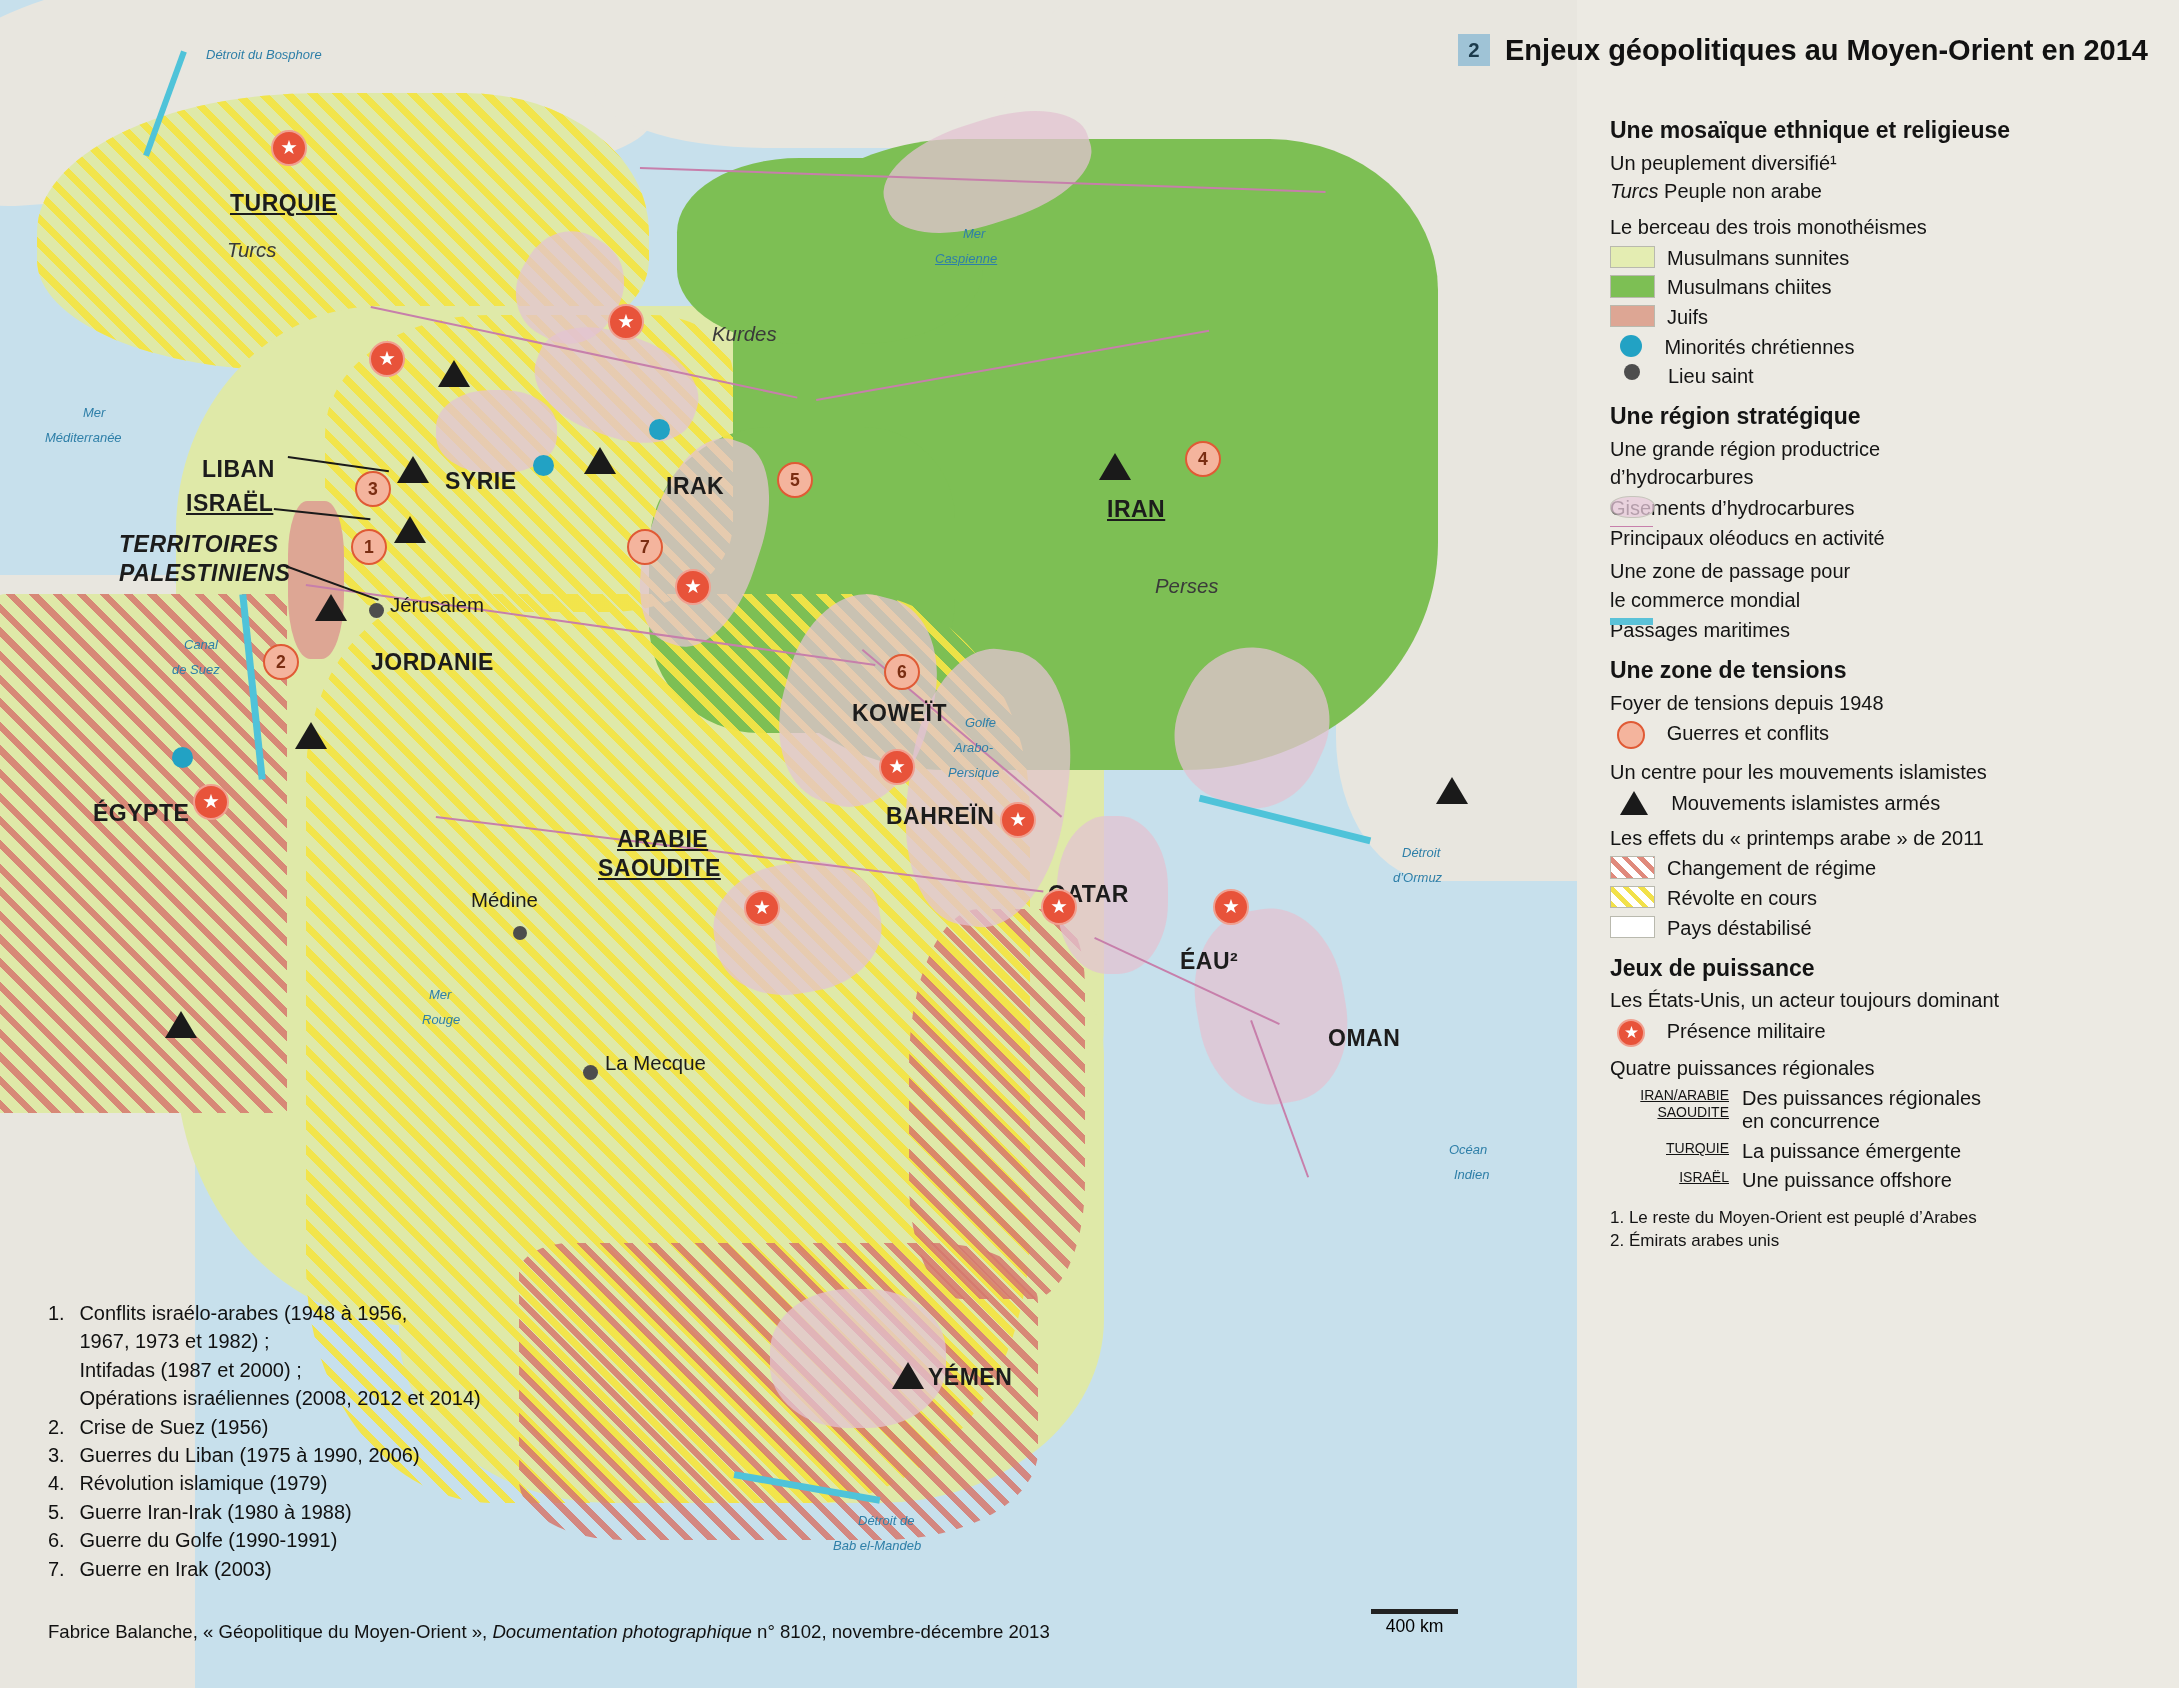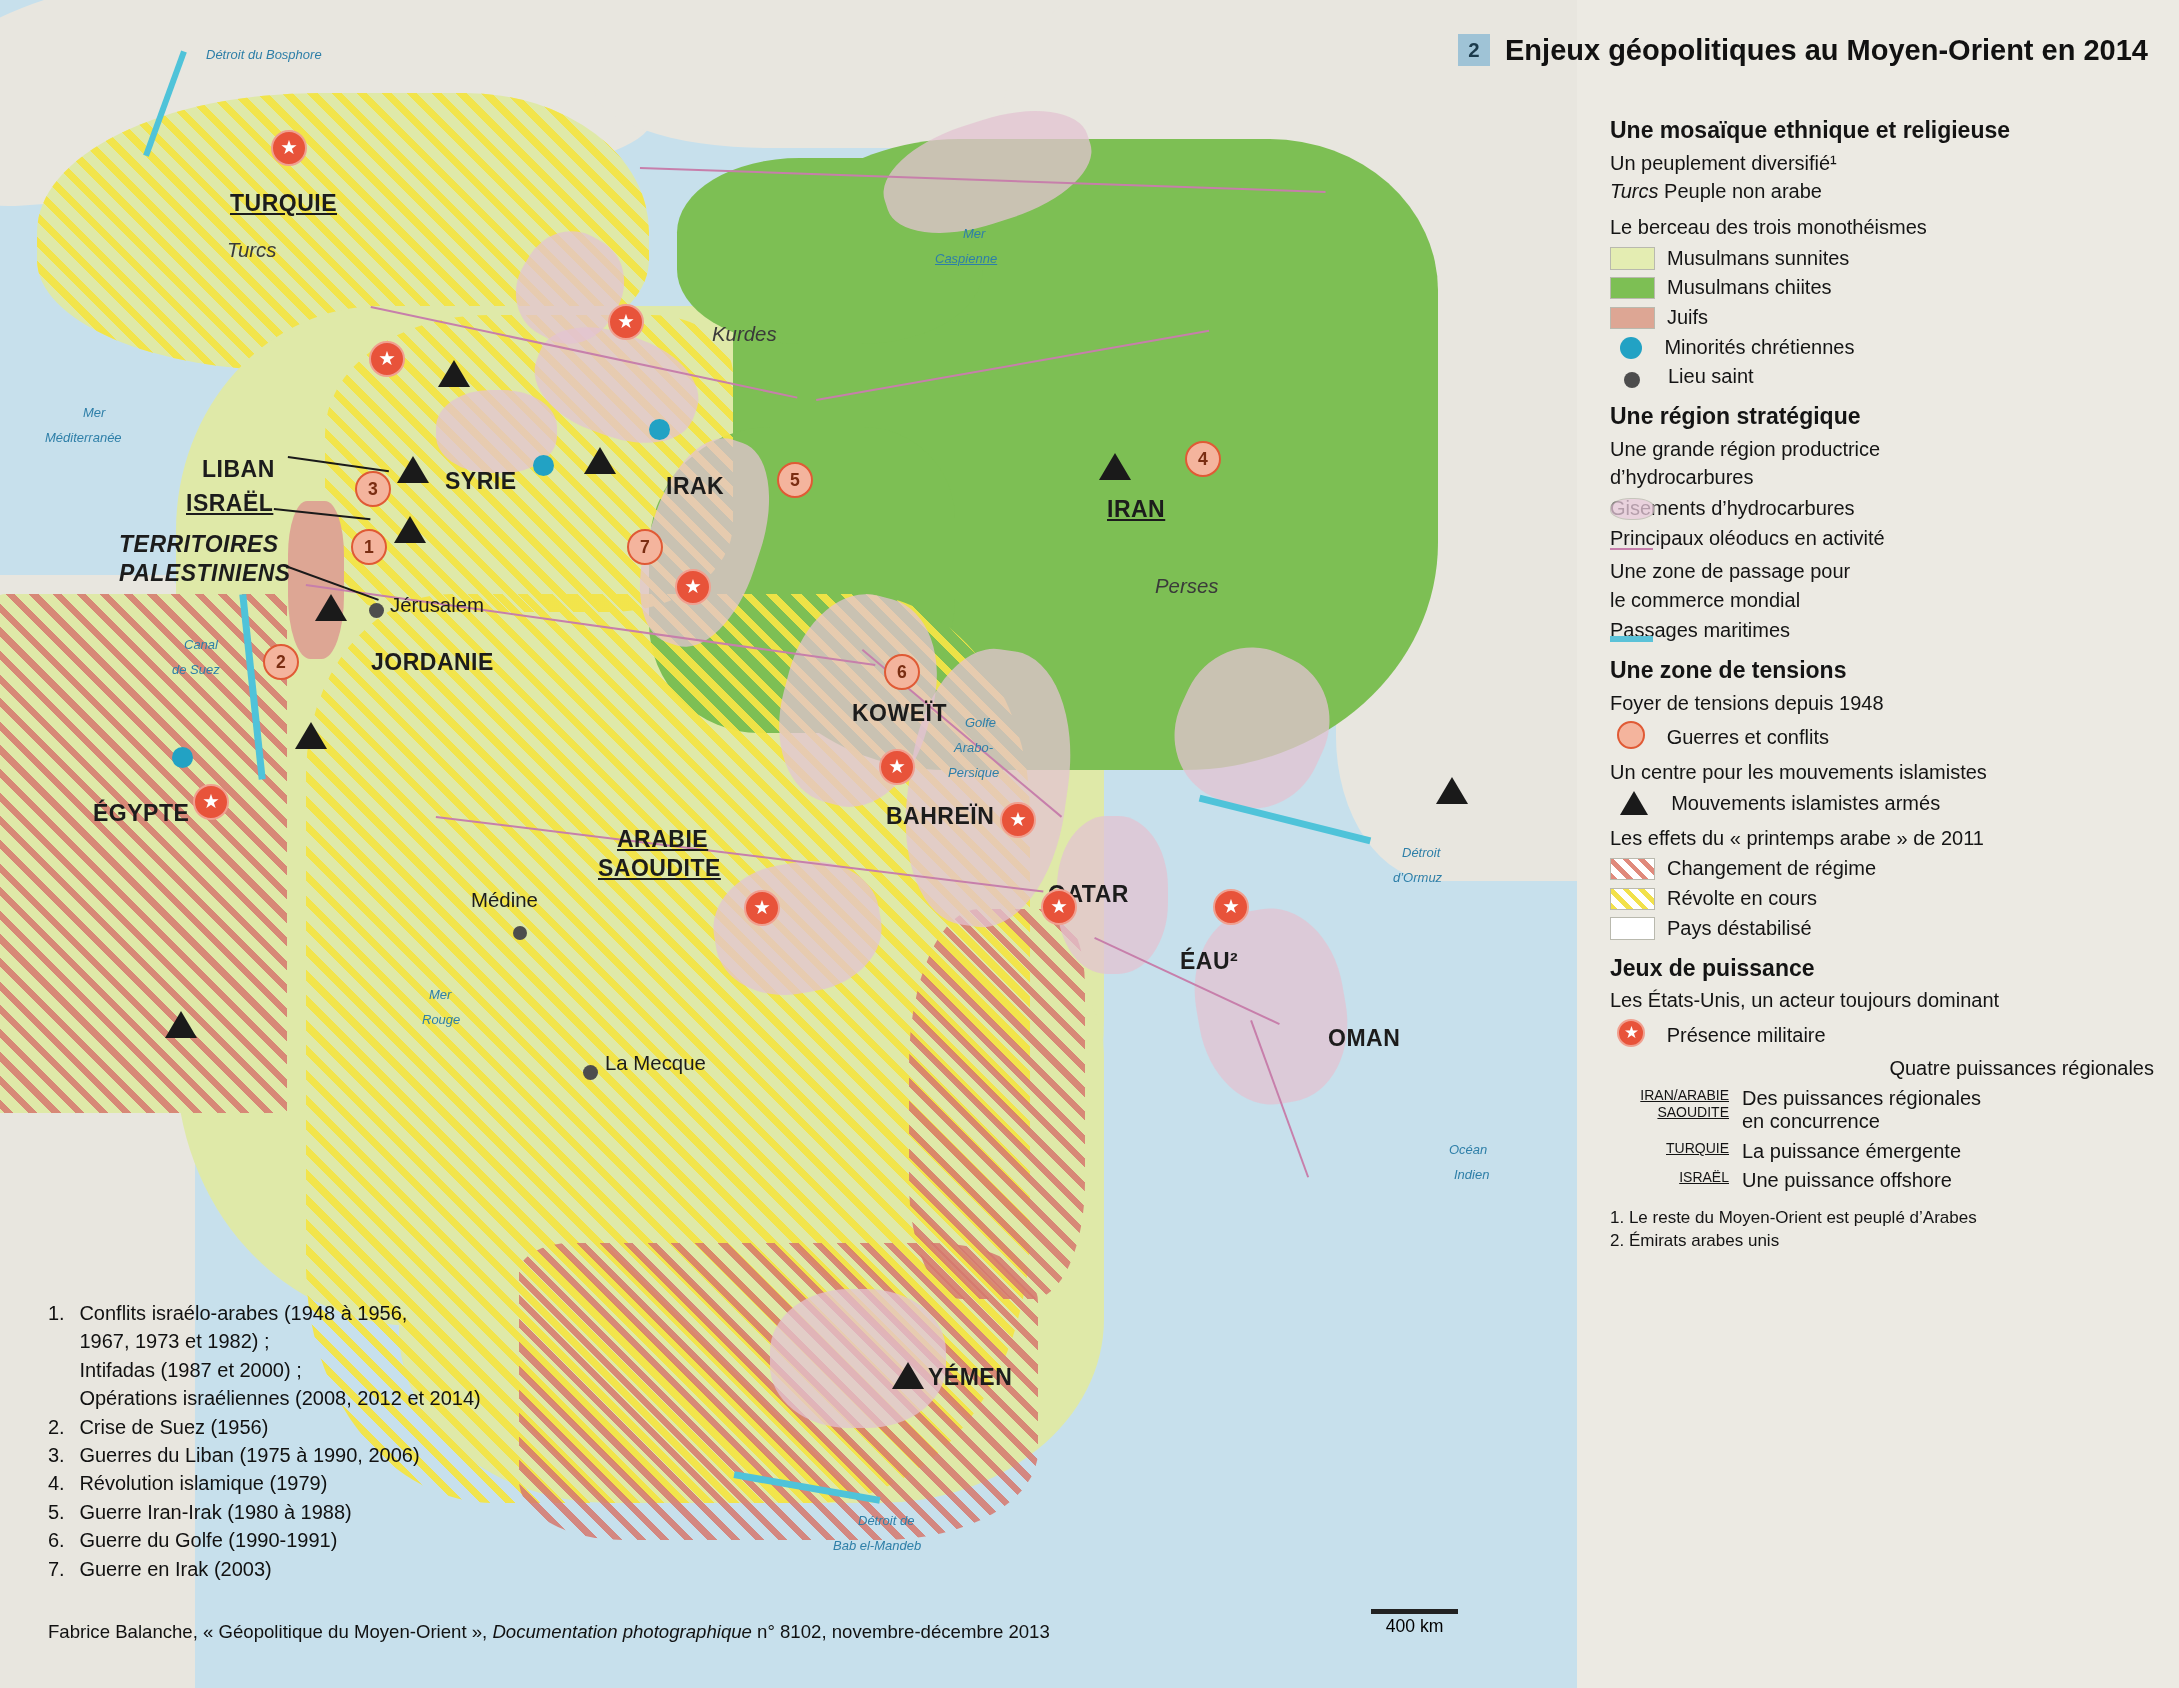--- a/index.html
+++ b/index.html
@@ -82,21 +82,21 @@
 
   
   .legend{
     position:absolute;right:0;top:102px;width:594px;height:1549px;
     padding:0 26px 0 24px;box-sizing:border-box;
     background:#eceae3;
     font-size:20px;color:#141414;
   }
   .lg-h{font-size:23px;font-weight:bold;margin:15px 0 6.5px;}
   .lg-sub{margin:2.8px 0 3.7px;line-height:1.25;}
-  .lg-row{display:flex;align-items:flex-end;gap:12px;margin:5.6px 0;}
+  .lg-row{display:flex;align-items:flex-start;gap:12px;margin:5.6px 0;}
   .lg-row .tx{line-height:1.2;}
   .sw{width:43px;height:20.4px;flex:none;border:0.9px solid #b9b9ae;}
   .sw.sunni{background:#e4edb2;}
   .sw.shia{background:#7dbf54;}
   .sw.jew{background:#dda694;}
   .sw.oil{background:#e8cadb;}
   .sw.pipe{border:0;height:1.9px;background:#c77fab;}
   .sw.sea{border:0;height:6.5px;background:#5bc2d8;}
   .sw.chg{background:repeating-linear-gradient(45deg,#e08a7c 0 4.6px,#fff 4.6px 11px);}
   .sw.rev{background:repeating-linear-gradient(45deg,#f2e14a 0 4.6px,#fff 4.6px 11px);}
@@ -368,21 +368,21 @@
       <span class="sw dest"></span>
       <span class="tx">Pays déstabilisé</span>
     </div>
 
     <div class="lg-h">Jeux de puissance</div>
     <div class="lg-sub">Les États-Unis, un acteur toujours dominant</div>
     <div class="lg-row">
       <span class="ic-star">★</span>
       <span class="tx" style="margin-left:9.3px;">Présence militaire</span>
     </div>
-    <div class="lg-sub" style="margin-top:9.3px;text-align:right;">Quatre puissances régionales</div>
+    <div class="lg-sub" style="margin-top:9.3px;">Quatre puissances régionales</div>
 
     <div class="pw-row">
       <div class="pw-key">
         <u>IRAN/ARABIE</u><br>
         <u>SAOUDITE</u>
       </div>
       <div>
         <div>Des puissances régionales</div>
         <div>en concurrence</div>
       </div>

